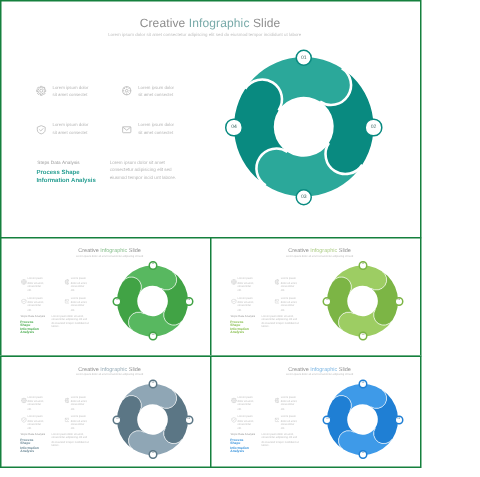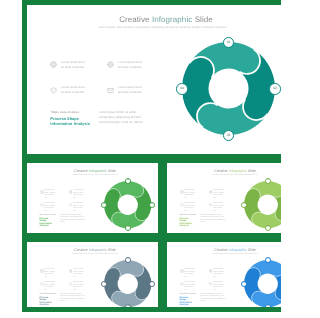--- a/index.html
+++ b/index.html
@@ -2,21 +2,21 @@
 <html><head>
 <meta charset="utf-8">
 <style>
   html,body{margin:0;padding:0;background:#ffffff;}
   body{width:281px;height:318px;overflow:hidden;
        font-family:"Liberation Sans",sans-serif;
        -webkit-font-smoothing:antialiased;text-rendering:geometricPrecision;font-kerning:none;}
   .page{position:relative;width:281px;height:318px;background:#fff;}
 
   .slide{position:absolute;background:#fff;box-sizing:border-box;
-         border:5px solid #15803d;overflow:hidden;margin-left:22px;}
+         border:1px solid #15803d;overflow:hidden;}
   .hero{left:0;top:0;width:281px;height:159px;}
   .t1{left:0;top:158px;width:141px;height:80px;}
   .t2{left:140px;top:158px;width:141px;height:80px;}
   .t3{left:0;top:237px;width:141px;height:75px;}
   .t4{left:140px;top:237px;width:141px;height:75px;}
 
   
   .h-title{position:absolute;left:-1.5px;top:10.1px;width:281px;text-align:center;
            font-size:8px;letter-spacing:.08px;color:#8d8d8d;white-space:nowrap;}
   .h-sub{position:absolute;left:0;top:19.8px;width:271px;text-align:center;

